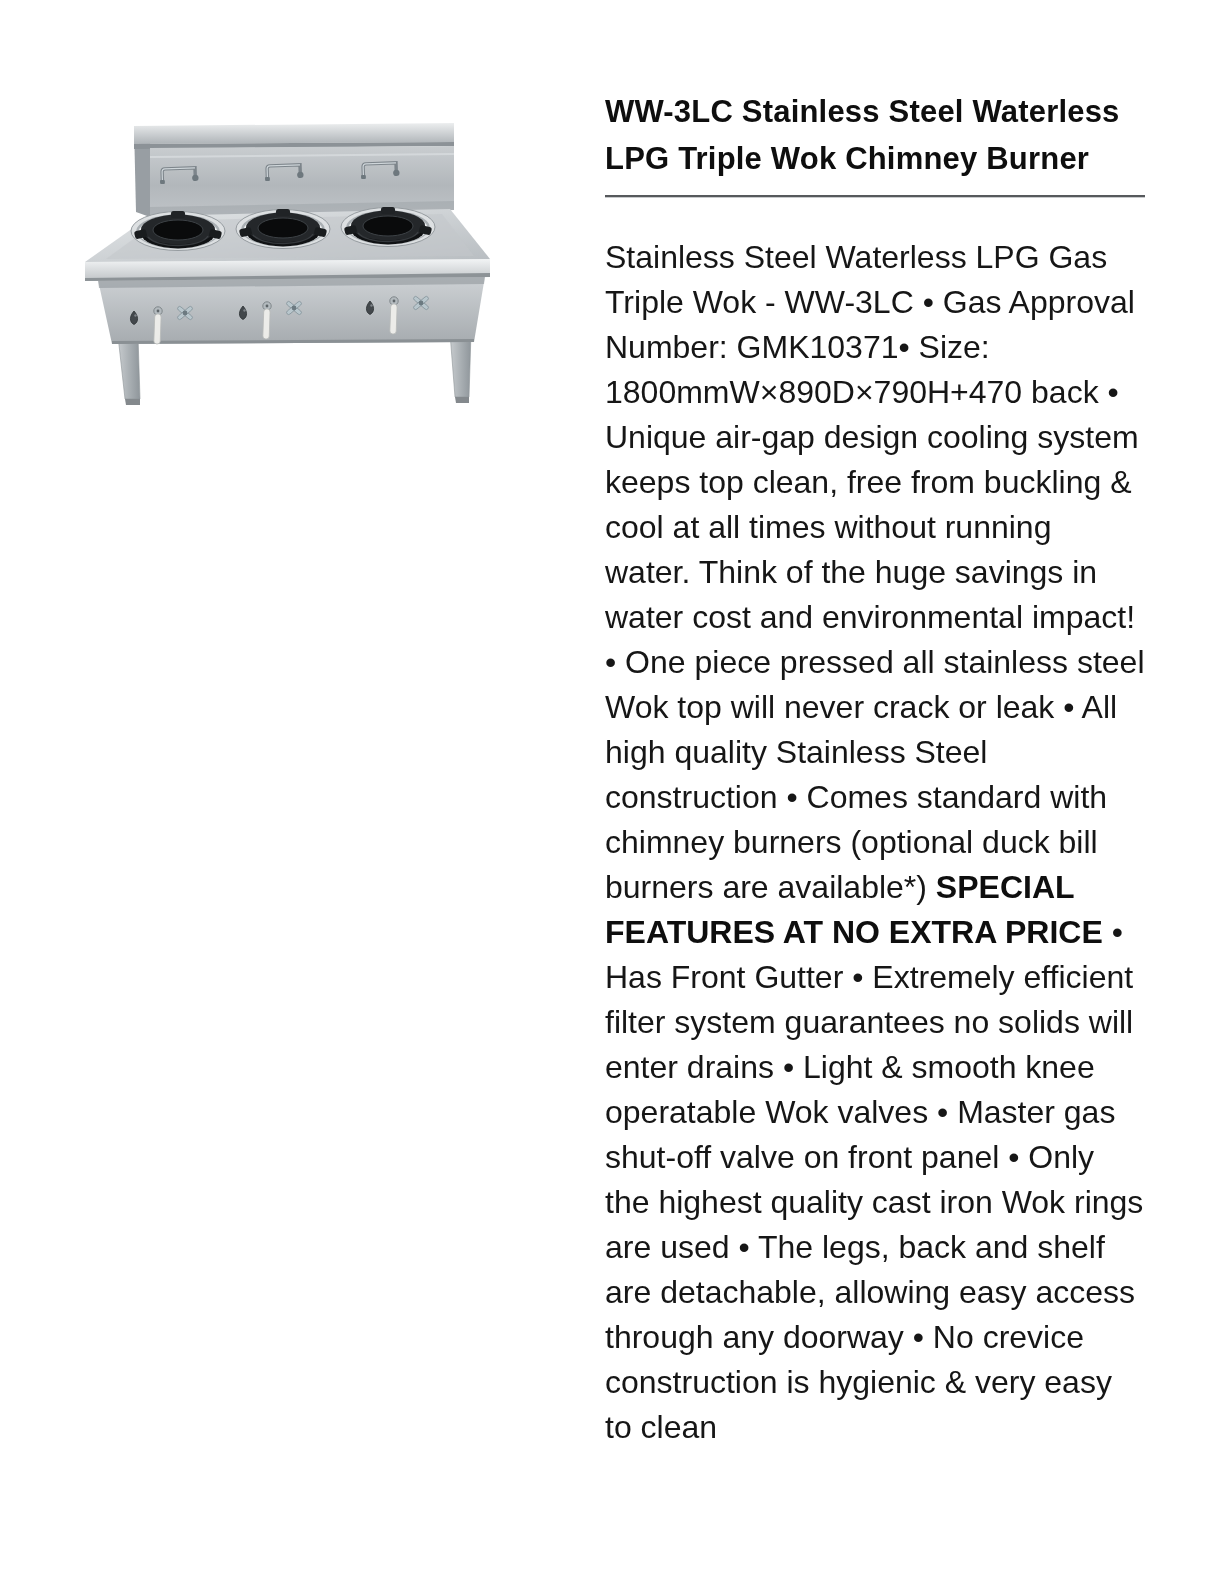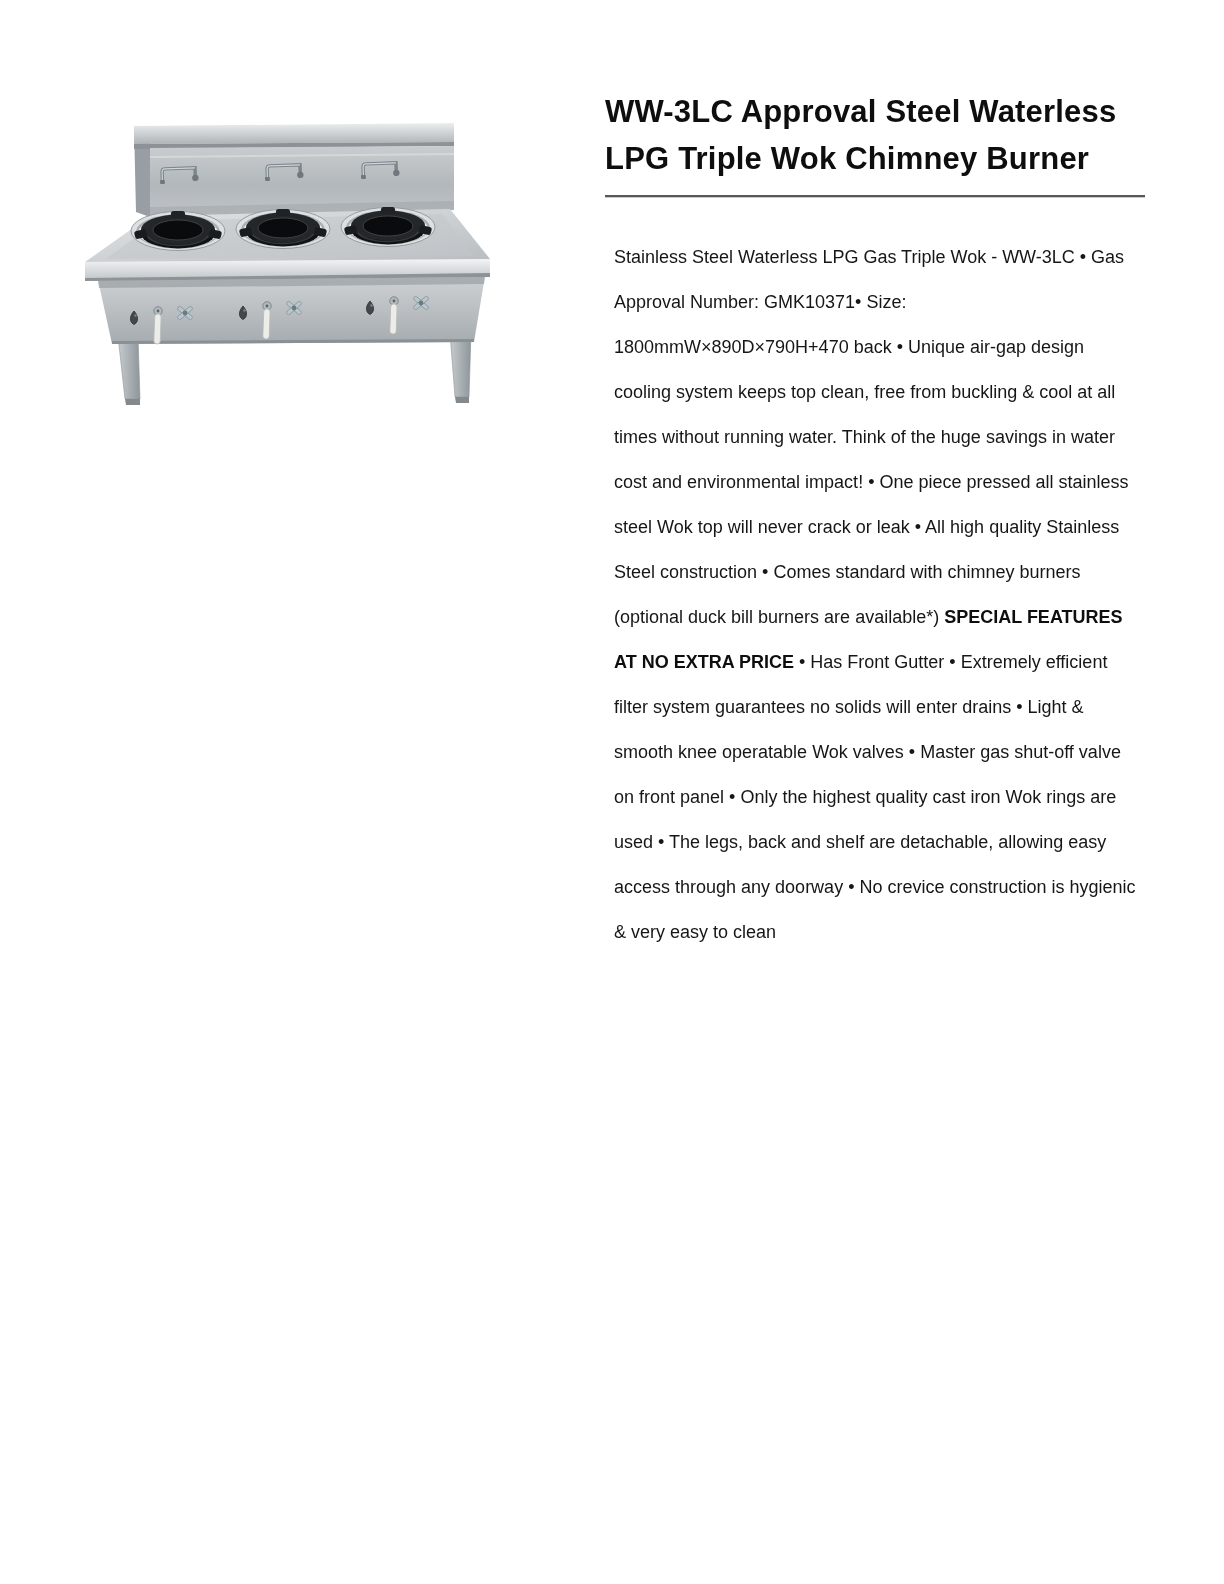--- a/index.html
+++ b/index.html
@@ -34,22 +34,22 @@
     color:#0e0e0e;
     letter-spacing:.2px;
   }
   hr.title-divider{
     border:none;
     border-top:2px solid #56595c;
     border-bottom:1px solid #c8cacc;
     margin:0;
   }
   p.product-description{
-    margin:37px 0 0 9px;
-    font-size:18px;
+    margin:37px 0 0 0;
+    font-size:32px;
     line-height:45px;
     color:#161616;
   }
   p.product-description strong{font-weight:bold;color:#0e0e0e;}
 </style>
 </head>
 <body>
 
 <div class="page">
 
@@ -147,18 +147,18 @@
       <polygon points="7,150 72,104 372,97 412,147" fill="url(#topG)"></polygon>
       <polygon points="28,147 80,109 364,102 396,144" fill="#c2c7ca" opacity=".55"></polygon>
 
       <use href="#burner" transform="translate(100,119)"></use>
       <use href="#burner" transform="translate(205,117)"></use>
       <use href="#burner" transform="translate(310,115)"></use>
     </svg>
   </figure>
 
   <section class="product-info">
-    <h1 class="product-title">WW-3LC Approval Steel Waterless LPG Triple Wok Chimney Burner</h1>
+    <h1 class="product-title">WW-3LC Stainless Steel Waterless LPG Triple Wok Chimney Burner</h1>
     <hr class="title-divider">
     <p class="product-description"><span>Stainless Steel Waterless LPG Gas Triple Wok - WW-3LC • Gas Approval Number: GMK10371• Size: 1800mmW×890D×790H+470 back • Unique air-gap design cooling system keeps top clean, free from buckling &amp; cool at all times without running water. Think of the huge savings in water cost and environmental impact! • One piece pressed all stainless steel Wok top will never crack or leak • All high quality Stainless Steel construction • Comes standard with chimney burners (optional duck bill burners are available*) </span><strong>SPECIAL FEATURES AT NO EXTRA PRICE</strong><span> • Has Front Gutter • Extremely efficient filter system guarantees no solids will enter drains • Light &amp; smooth knee operatable Wok valves • Master gas shut-off valve on front panel • Only the highest quality cast iron Wok rings are used • The legs, back and shelf are detachable, allowing easy access through any doorway • No crevice construction is hygienic &amp; very easy to clean</span></p>
   </section>
 
 </div>
 
 </body></html>

